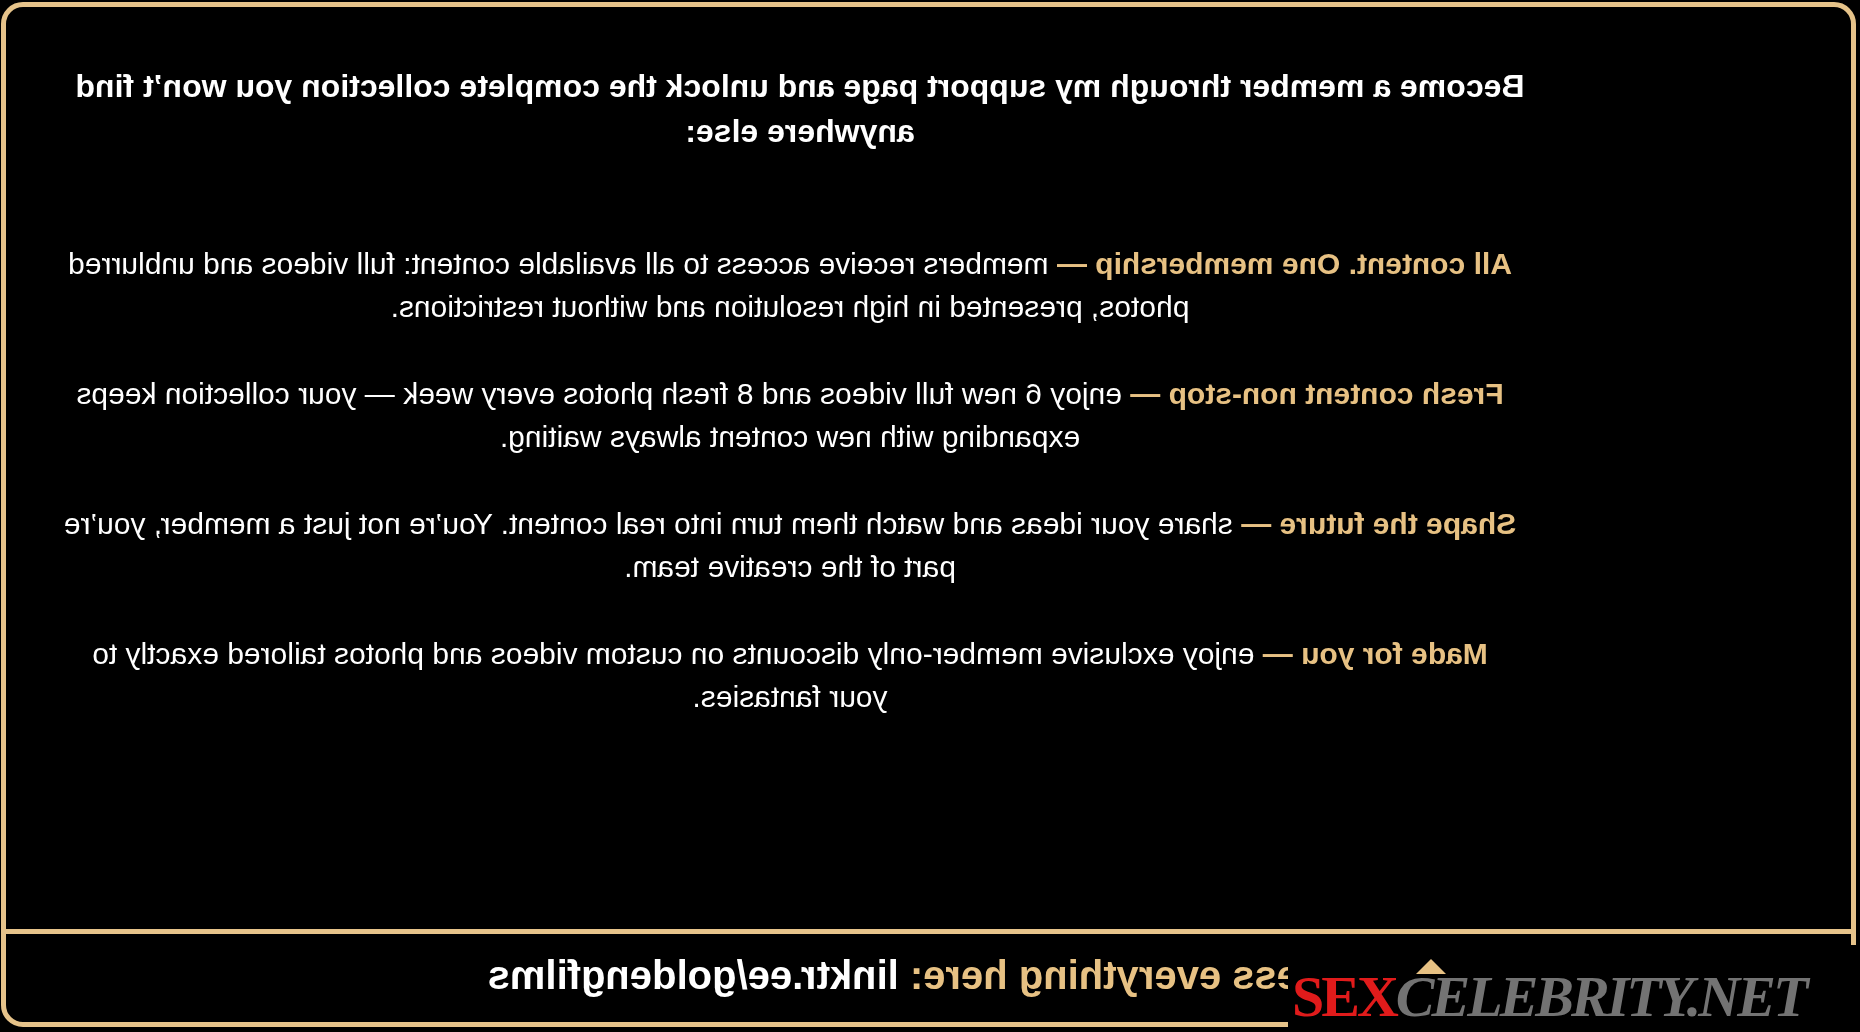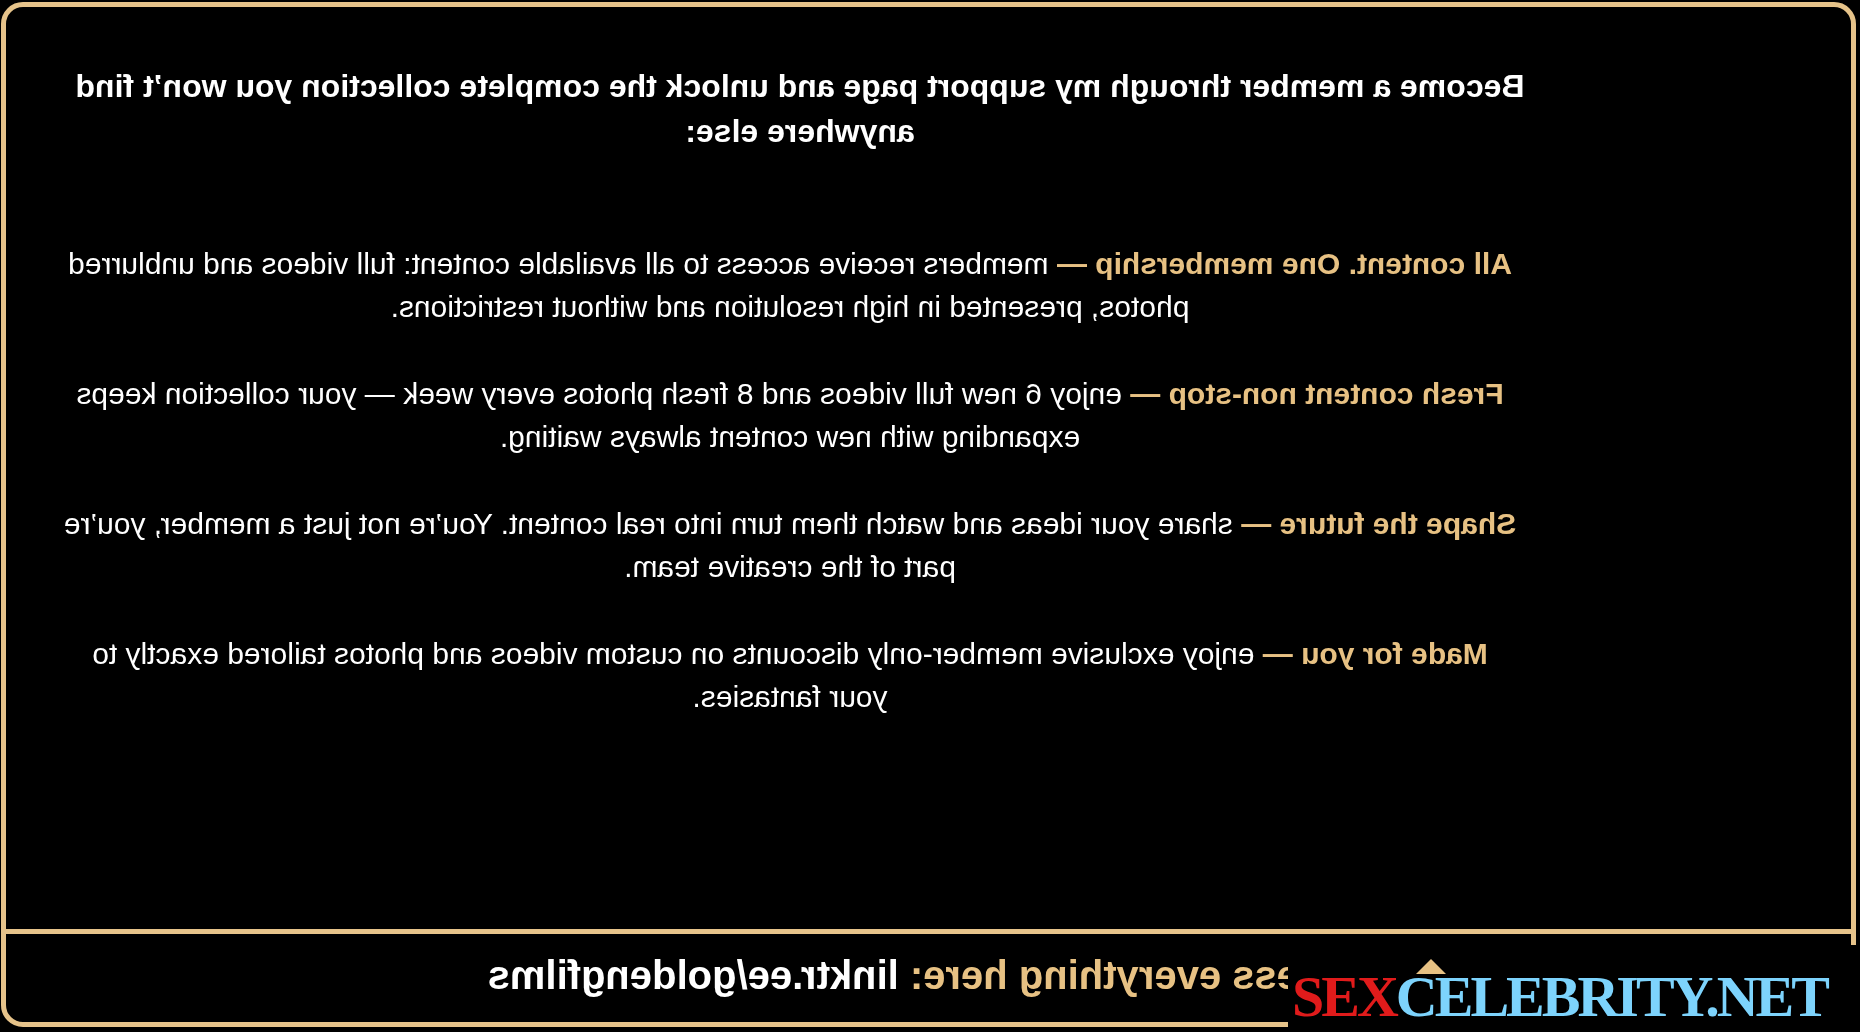--- a/index.html
+++ b/index.html
@@ -79,21 +79,21 @@
     position: absolute;
     left: 4px; bottom: 6px;
     font-family: "Liberation Serif", serif;
     font-weight: bold;
     font-size: 58px;
     letter-spacing: -3px;
     white-space: nowrap;
     line-height: 1;
   }
   .wm-red { color: #e01b1b; margin-top: 28px; }
-  .wm-white { color: #7dd3fc; }
+  .wm-white { color: #737373; font-style: italic; }
   
   .wm-artifact {
     position: absolute;
     left: 128px; top: 14px;
     width: 30px; height: 15px;
     background: #e7c183;
     clip-path: polygon(50% 0, 100% 100%, 0 100%);
   }
 </style>
 </head>

